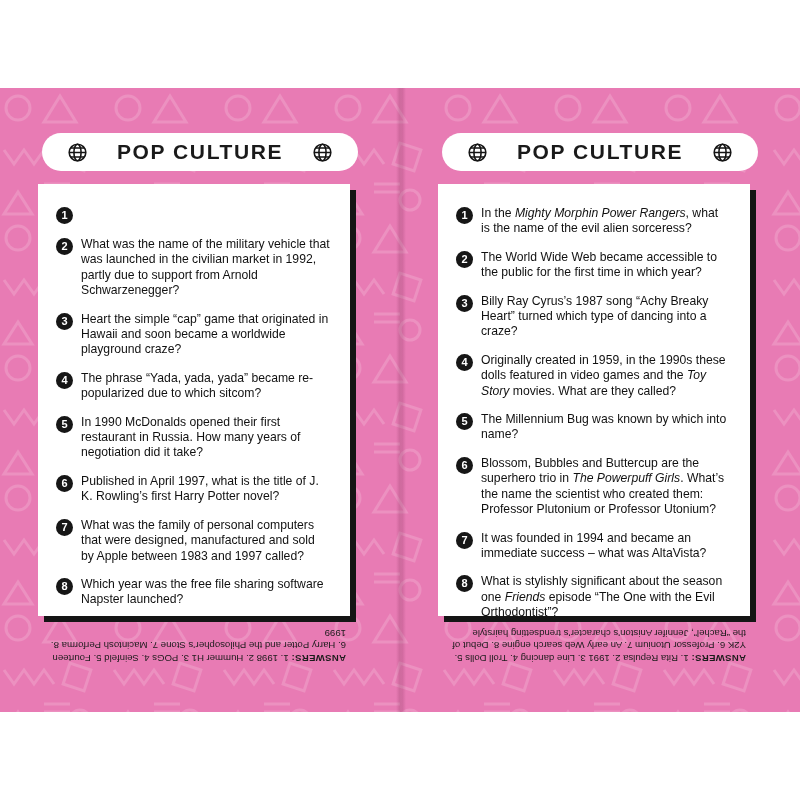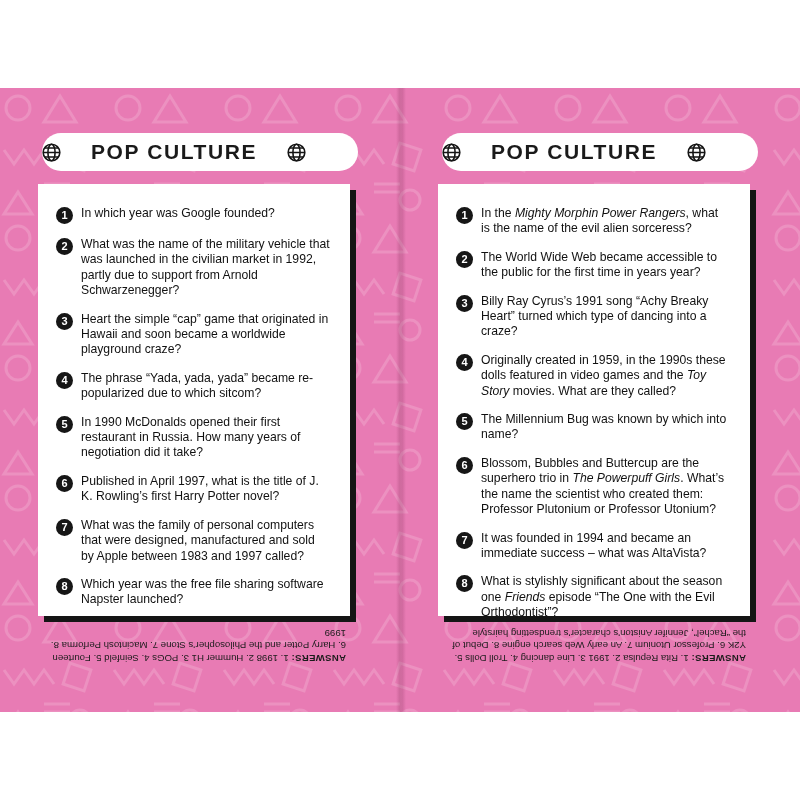--- a/index.html
+++ b/index.html
@@ -61,20 +61,21 @@
   .header-pill {
     position: absolute;
     top: 45px;
     left: 42px;
     width: 316px;
     height: 38px;
     background: #ffffff;
     border-radius: 19px;
     display: flex;
     align-items: center;
+    justify-content: center;
     gap: 30px;
     box-sizing: border-box;
   }
   .header-title {
     font-weight: bold;
     font-size: 21px;
     letter-spacing: 1.6px;
     color: #1a1a1a;
     white-space: nowrap;
   }
@@ -188,21 +189,20 @@
         <ellipse cx="12" cy="12" rx="4.5" ry="10.5" fill="none" stroke="#151515" stroke-width="2"></ellipse>
         <path d="M1.5 12h21M3.4 6.4h17.2M3.4 17.6h17.2" stroke="#151515" stroke-width="2" fill="none"></path>
       </svg>
     </div>
 
     <div class="card-shadow"></div>
     <div class="card">
       <ul class="q-list">
         <li class="q-item">
           <span class="q-num">1</span>
-          <span class="q-text">In which year was Google founded?</span>
         </li>
         <li class="q-item">
           <span class="q-num">2</span>
           <span class="q-text">What was the name of the military vehicle that was launched in the civilian market in 1992, partly due to support from Arnold Schwarzenegger?</span>
         </li>
         <li class="q-item">
           <span class="q-num">3</span>
           <span class="q-text">Heart the simple “cap” game that originated in Hawaii and soon became a worldwide playground craze?</span>
         </li>
         <li class="q-item">
@@ -251,25 +251,25 @@
 
     <div class="card-shadow"></div>
     <div class="card">
       <ul class="q-list">
         <li class="q-item">
           <span class="q-num">1</span>
           <span class="q-text">In the <i>Mighty Morphin Power Rangers</i>, what is the name of the evil alien sorceress?</span>
         </li>
         <li class="q-item">
           <span class="q-num">2</span>
-          <span class="q-text">The World Wide Web became accessible to the public for the first time in years year?</span>
+          <span class="q-text">The World Wide Web became accessible to the public for the first time in which year?</span>
         </li>
         <li class="q-item">
           <span class="q-num">3</span>
-          <span class="q-text">Billy Ray Cyrus’s 1991 song “Achy Breaky Heart” turned which type of dancing into a craze?</span>
+          <span class="q-text">Billy Ray Cyrus’s 1987 song “Achy Breaky Heart” turned which type of dancing into a craze?</span>
         </li>
         <li class="q-item">
           <span class="q-num">4</span>
           <span class="q-text">Originally created in 1959, in the 1990s these dolls featured in video games and the <i>Toy Story</i> movies. What are they called?</span>
         </li>
         <li class="q-item">
           <span class="q-num">5</span>
           <span class="q-text">The Millennium Bug was known by which into name?</span>
         </li>
         <li class="q-item">

